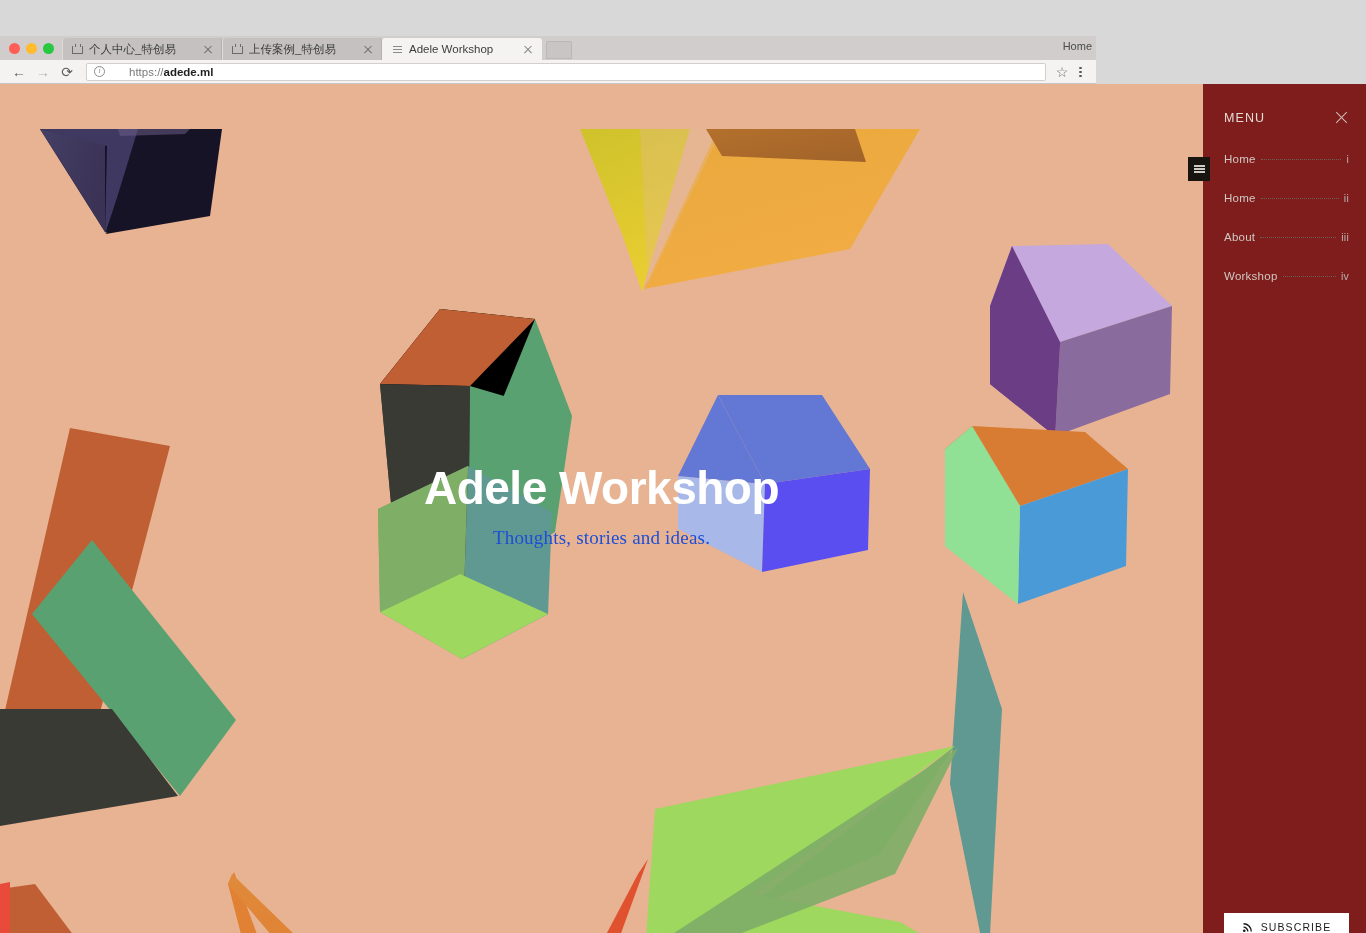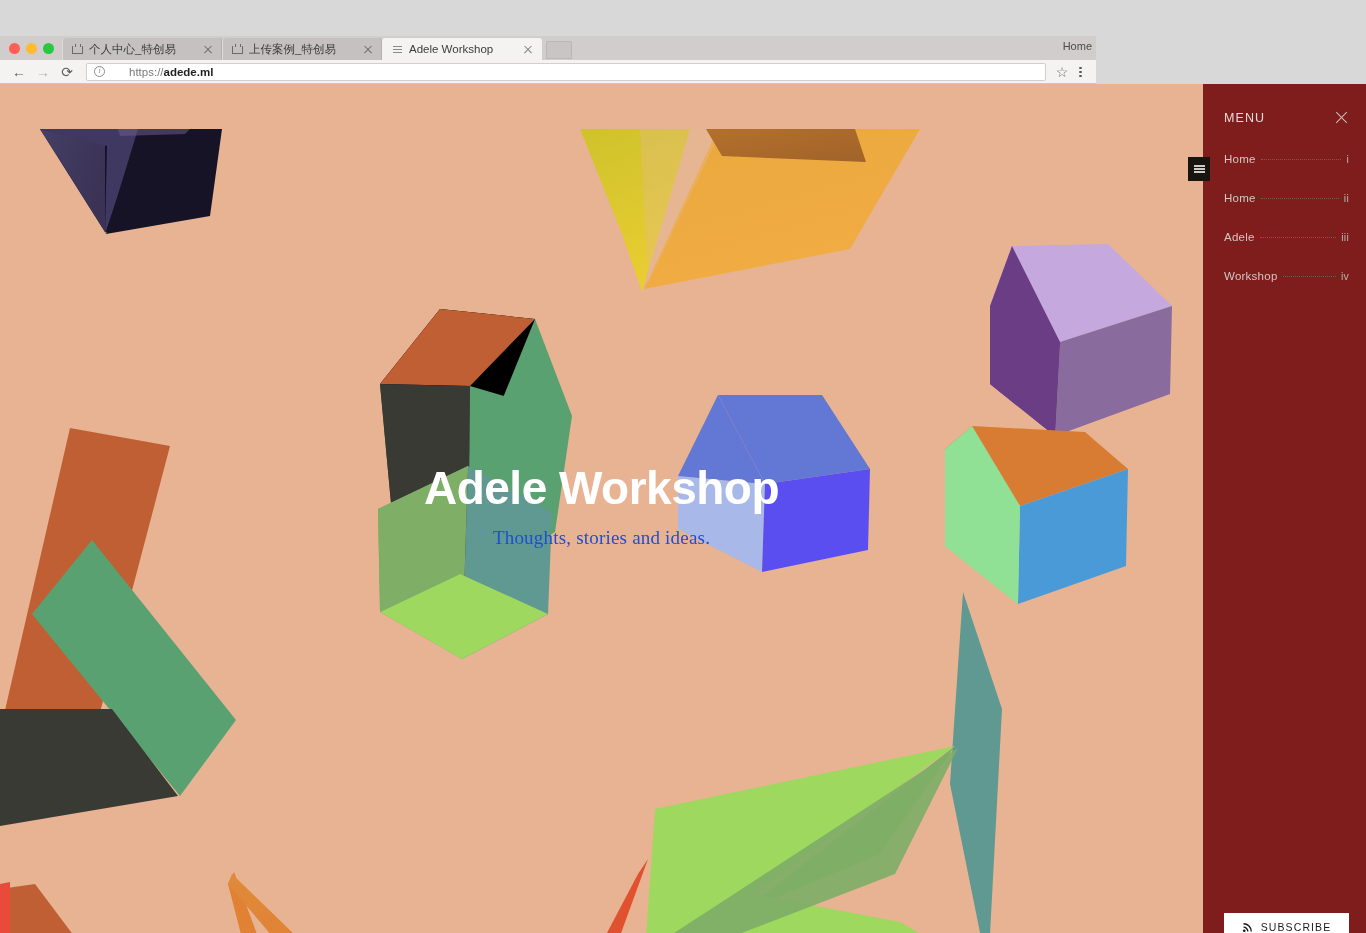--- a/index.html
+++ b/index.html
@@ -372,21 +372,21 @@
         <span class="mi-label">Home</span>
         <span class="mi-dots"></span>
         <span class="mi-num">i</span>
       </div>
       <div class="menu-item">
         <span class="mi-label">Home</span>
         <span class="mi-dots"></span>
         <span class="mi-num">ii</span>
       </div>
       <div class="menu-item">
-        <span class="mi-label">Adele</span>
+        <span class="mi-label">About</span>
         <span class="mi-dots"></span>
         <span class="mi-num">iii</span>
       </div>
       <div class="menu-item">
         <span class="mi-label">Workshop</span>
         <span class="mi-dots"></span>
         <span class="mi-num">iv</span>
       </div>
     </div>
 

